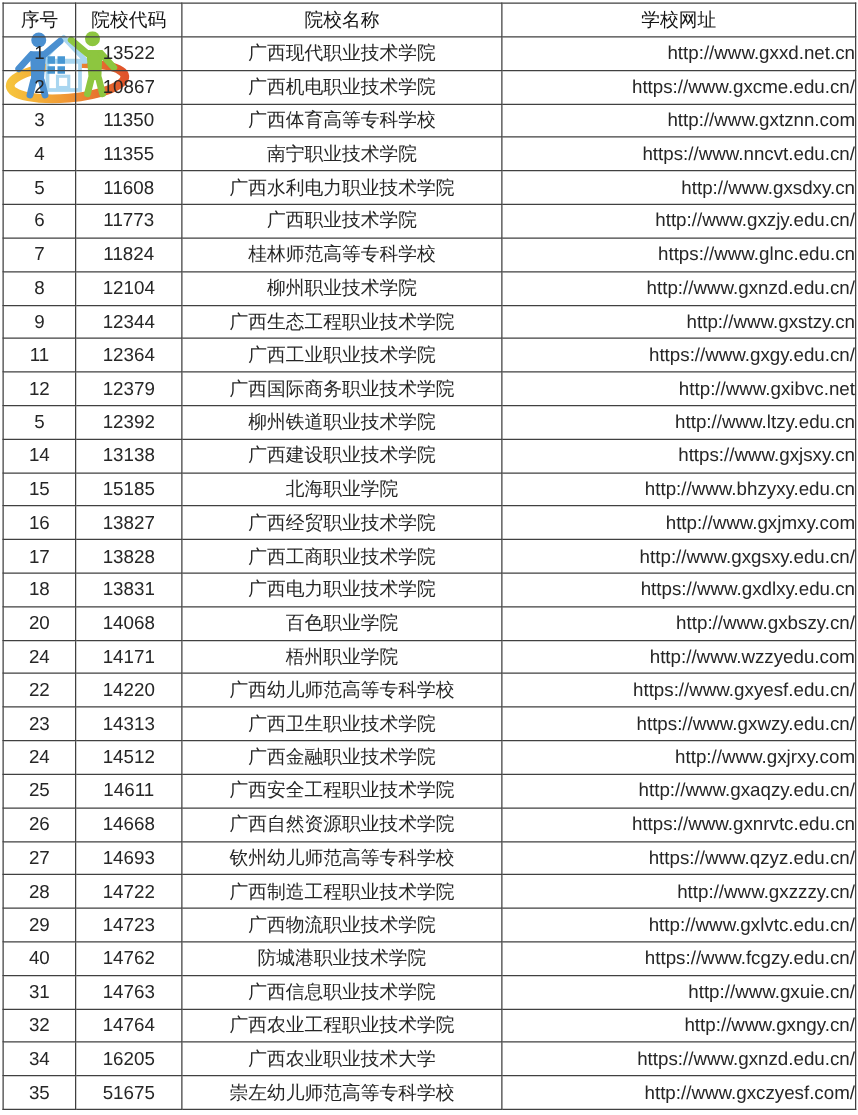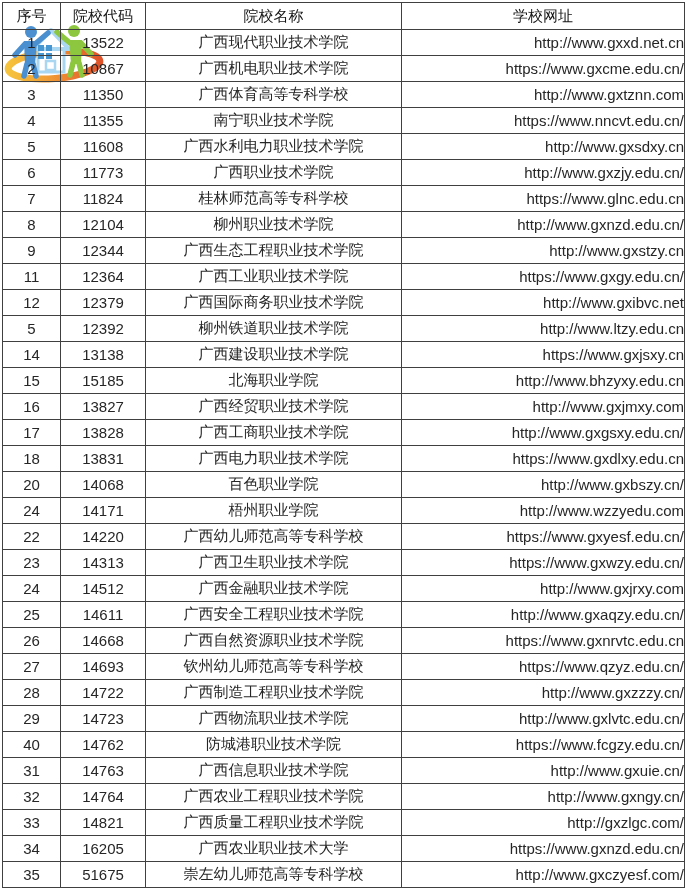--- a/index.html
+++ b/index.html
@@ -266,26 +266,20 @@
         <td>广西信息职业技术学院</td>
         <td class="url-cell">http://www.gxuie.cn/</td>
       </tr>
       <tr>
         <td>32</td>
         <td>14764</td>
         <td>广西农业工程职业技术学院</td>
         <td class="url-cell">http://www.gxngy.cn/</td>
       </tr>
       <tr>
-        <td>33</td>
-        <td>14821</td>
-        <td>广西质量工程职业技术学院</td>
-        <td class="url-cell">http://gxzlgc.com/</td>
-      </tr>
-      <tr>
         <td>34</td>
         <td>16205</td>
         <td>广西农业职业技术大学</td>
         <td class="url-cell">https://www.gxnzd.edu.cn/</td>
       </tr>
       <tr>
         <td>35</td>
         <td>51675</td>
         <td>崇左幼儿师范高等专科学校</td>
         <td class="url-cell">http://www.gxczyesf.com/</td>

